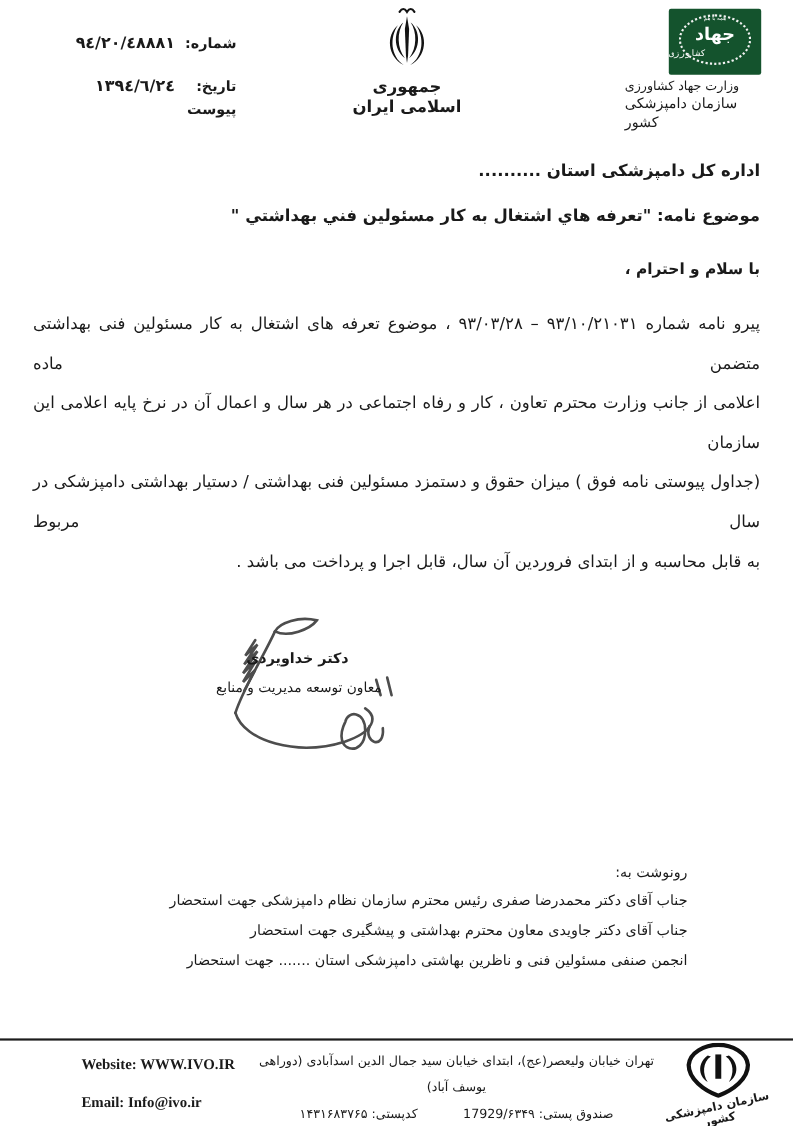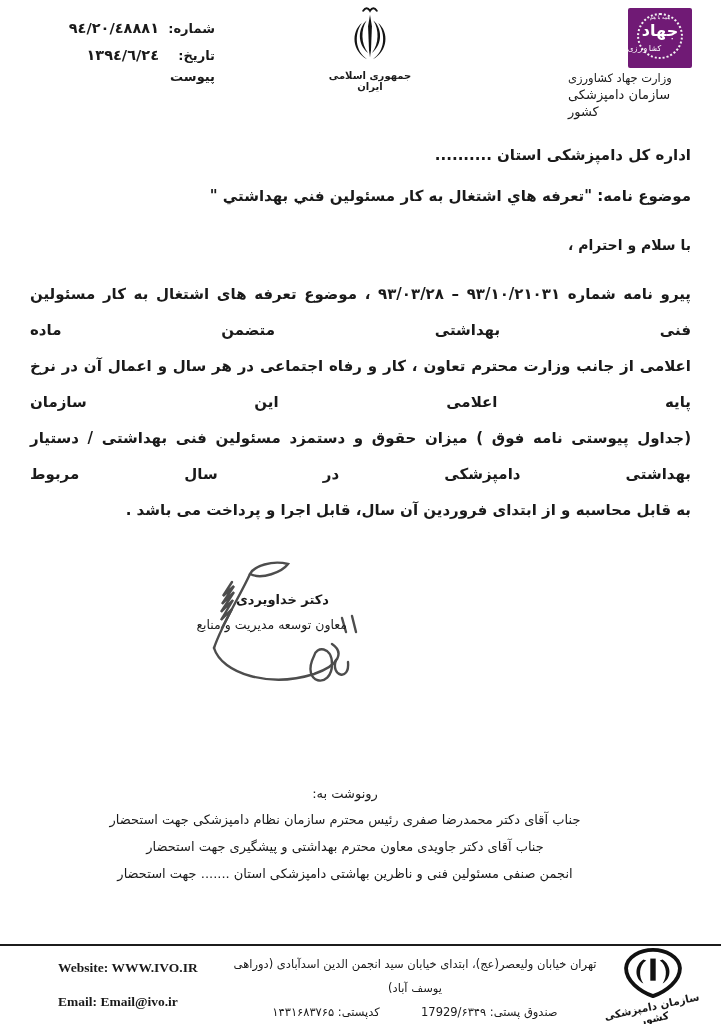--- a/index.html
+++ b/index.html
@@ -7,58 +7,58 @@
     position:relative;width:721px;height:1024px;margin:0 auto;
     background:#ffffff;overflow:hidden;color:#1a1a1a;
     font-family:"DejaVu Sans",sans-serif;
     box-shadow:0 0 4px rgba(0,0,0,.3);
   }
   .abs{position:absolute;}
 
   
   .meta-row{display:flex;direction:rtl;align-items:baseline;}
   .meta-label{font-weight:bold;font-size:13px;width:56px;flex:0 0 56px;}
-  .meta-value{font-weight:600;font-size:14.5px;letter-spacing:1px;}
+  .meta-value{font-weight:600;font-size:14.5px;letter-spacing:1px;margin-top:12px;}
 
   
   .emblem-wrap{left:318px;top:6px;width:104px;text-align:center;}
-  .emblem-caption{font-size:10px;font-weight:bold;margin-top:2px;direction:rtl;}
+  .emblem-caption{font-size:15px;font-weight:bold;margin-top:2px;direction:rtl;}
 
   
-  .jihad-logo{right:29px;top:8px;width:64px;height:60px;background:#701a75;border-radius:2px;margin-left:18px;}
+  .jihad-logo{right:29px;top:8px;width:84px;height:60px;background:#14532d;border-radius:2px;margin-left:18px;}
   .jihad-ring{position:absolute;left:9px;top:5px;right:9px;bottom:9px;border:2px dotted #f2f2f2;border-radius:50%;}
   .jihad-top{position:absolute;top:6px;left:0;right:0;text-align:center;color:#fff;font-size:5px;}
   .jihad-main{position:absolute;top:13px;left:0;right:0;text-align:center;color:#fff;font-size:16px;font-weight:bold;direction:rtl;}
   .jihad-sub{position:absolute;top:36px;left:0;right:0;text-align:left;color:#fff;font-size:8px;direction:rtl;font-family:Liberation Mono, monospace;}
   .lh-right{right:18px;top:71px;width:135px;text-align:left;direction:rtl;}
   .lh-ministry{font-size:11.5px;line-height:15px;}
   .lh-org{font-size:13px;line-height:17px;}
 
   
   .addressee{right:30px;top:146px;font-size:15px;font-weight:bold;direction:rtl;}
   .subject{right:30px;top:187px;font-size:15px;font-weight:bold;direction:rtl;}
   .salutation{right:30px;top:237px;font-size:14px;font-weight:bold;direction:rtl;}
   .para{left:30px;top:276px;width:661px;direction:rtl;font-size:15px;}
-  .para .line{line-height:36px;text-align:justify;text-align-last:justify;white-space:normal;font-weight:bold;}
+  .para .line{line-height:36px;text-align:justify;text-align-last:justify;white-space:normal;}
   .para .line.last{text-align:right;text-align-last:right;}
 
   
-  .sig-name{right:392px;top:592px;font-size:13px;font-weight:bold;direction:rtl;}
+  .sig-name{right:404px;top:592px;font-size:13px;font-weight:bold;direction:rtl;}
   .sig-title{right:374px;top:617px;font-size:12.5px;direction:rtl;}
   .sig-svg{left:192px;top:556px;}
 
   
-  .cc{right:96px;top:782px;width:560px;direction:rtl;text-align:center;font-size:13px;}
+  .cc{right:96px;top:782px;width:560px;direction:rtl;text-align:right;font-size:13px;}
   .cc-label{line-height:24px;}
   .cc-item{line-height:27px;}
 
   
   .foot-rule{left:0;top:944px;width:721px;border-top:2px solid #1c1c1c;}
   .foot-left{left:58px;top:960px;font-family:"Liberation Serif","DejaVu Serif",serif;font-weight:bold;font-size:13.5px;}
-  .foot-left .row{margin-bottom:18px;white-space:nowrap;}
+  .foot-left .row{margin-bottom:18px;white-space:nowrap;margin-left:16px;}
   .foot-center{left:222px;top:952px;width:386px;direction:rtl;text-align:center;font-size:11.5px;line-height:24px;}
   .gap{display:inline-block;width:34px;}
   .ivo-wrap{right:16px;top:948px;width:104px;text-align:center;}
   .ivo-caption{font-size:10.5px;font-weight:bold;direction:rtl;transform:rotate(-12deg);margin-top:-2px;}
 </style>
 </head>
 <body>
 
 <div class="page">
 
@@ -133,26 +133,26 @@
 
   <div class="abs foot-rule"></div>
 
   <div class="abs foot-left">
     <div class="row">
       <span>Website:</span>
       <span>WWW.IVO.IR</span>
     </div>
     <div class="row">
       <span>Email:</span>
-      <span>Email@ivo.ir</span>
+      <span>Info@ivo.ir</span>
     </div>
   </div>
 
   <div class="abs foot-center">
-    <div>تهران خیابان ولیعصر(عج)، ابتدای خیابان سید انجمن الدین اسدآبادی (دوراهی یوسف آباد)</div>
+    <div>تهران خیابان ولیعصر(عج)، ابتدای خیابان سید جمال الدین اسدآبادی (دوراهی یوسف آباد)</div>
     <div>
       <span>صندوق پستی:</span>
       <span>17929/۶۳۴۹</span>
       <span class="gap"></span>
       <span>کدپستی:</span>
       <span>۱۴۳۱۶۸۳۷۶۵</span>
     </div>
 
   </div>
 

